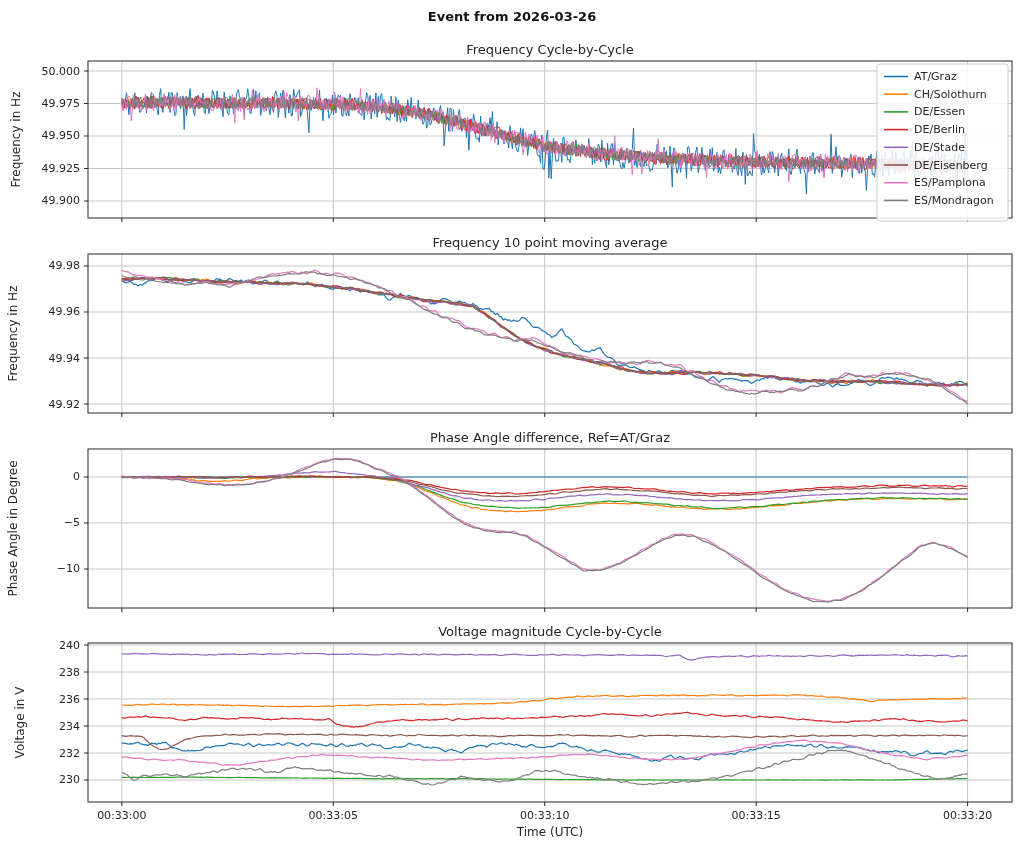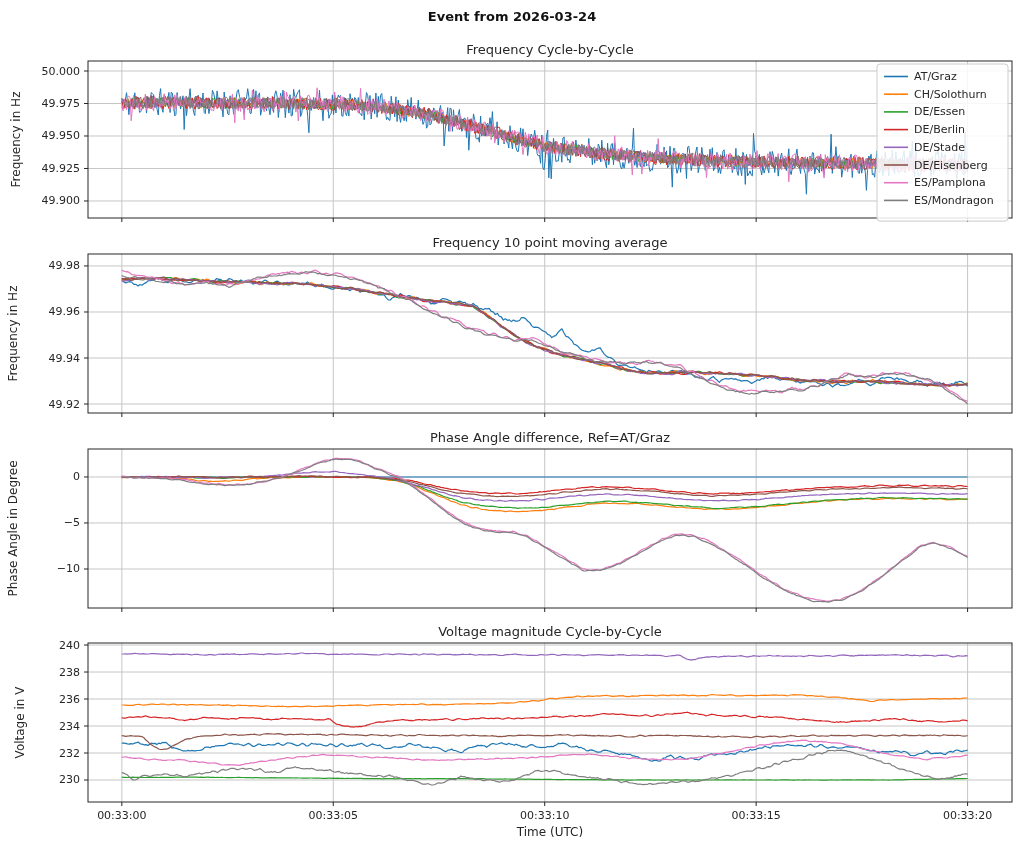--- a/index.html
+++ b/index.html
@@ -6,21 +6,21 @@
   .fig{position:relative;width:1024px;height:853px;background:#fff;overflow:hidden;
        font-family:"DejaVu Sans","Liberation Sans",sans-serif;}
   .fig-title{position:absolute;top:9px;left:0;width:1024px;text-align:center;
              font-size:13px;font-weight:bold;color:#111;}
   svg text{font-family:"DejaVu Sans","Liberation Sans",sans-serif;fill:#262626;}
 </style>
 </head>
 <body>
 
 <div class="fig">
-  <div class="fig-title">Event from 2026-03-24</div>
+  <div class="fig-title">Event from 2026-03-26</div>
   <svg id="fig-canvas" width="1024" height="853" viewBox="0 0 1024 853">
       <g>
         <g stroke="#c6c6c6" stroke-width="1">
           <line x1="121.83066361556064" x2="121.83066361556064" y1="61" y2="218"></line>
           <line x1="333.27231121281466" x2="333.27231121281466" y1="61" y2="218"></line>
           <line x1="544.7139588100687" x2="544.7139588100687" y1="61" y2="218"></line>
           <line x1="756.1556064073227" x2="756.1556064073227" y1="61" y2="218"></line>
           <line x1="967.5972540045766" x2="967.5972540045766" y1="61" y2="218"></line>
           <line x1="88" x2="1012" y1="200.97433774834286" y2="200.97433774834286"></line>
           <line x1="88" x2="1012" y1="168.4826158940408" y2="168.4826158940408"></line>

